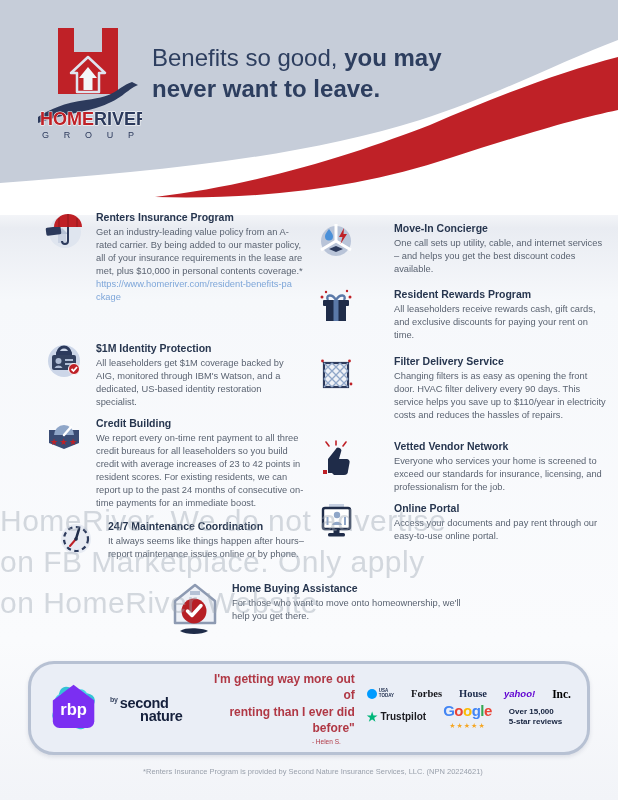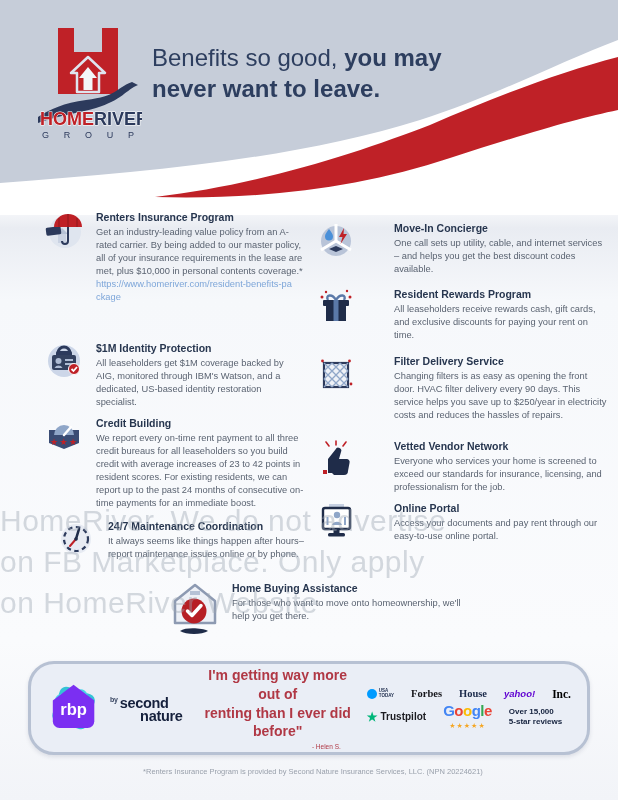--- a/index.html
+++ b/index.html
@@ -25,21 +25,21 @@
   .watermark{position:absolute;top:500px;left:0;width:100%;text-align:left;z-index:5;pointer-events:none;
     font-size:30px;line-height:41px;color:rgba(158,166,178,0.42);letter-spacing:0.5px;font-weight:400;}
   
   .banner{position:absolute;left:28px;top:661px;width:562px;height:94px;box-sizing:border-box;
     background:#eaeef6;border:3px solid #b7c1d3;border-radius:26px;display:flex;align-items:center;
     padding:8px 16px;gap:10px;z-index:2;box-shadow:0 2px 4px rgba(40,50,80,0.12);}
   .sn{line-height:13px;color:#15203c;font-weight:800;font-size:14.5px;letter-spacing:-0.3px;white-space:nowrap;}
   .sn .by{font-size:7px;font-weight:600;color:#3a4763;vertical-align:6px;margin-right:2px;}
   .sn .nat{display:block;padding-left:30px;}
   .quote{width:180px;text-align:center;margin-left:8px;}
-  .quote .q{font-size:14px;line-height:1.35;font-weight:700;color:#b03845;}
+  .quote .q{font-size:12px;line-height:1.35;font-weight:700;color:#b03845;text-align:right;}
   .quote .attr{font-size:6.5px;color:#b03845;text-align:right;margin-top:2px;padding-right:14px;}
   .press{width:212px;margin-left:2px;}
   .prow{display:flex;align-items:center;gap:17px;}
   .prow+.prow{margin-top:5px;}
   .usat{display:flex;align-items:center;gap:2px;}
   .usat .dot{width:10px;height:10px;border-radius:50%;background:#009bff;}
   .usat .t{font-size:4.5px;line-height:1.1;font-weight:800;color:#1b2a4a;}
   .forbes{font-family:"Liberation Serif",serif;font-weight:700;font-size:10.5px;color:#17171c;}
   .house{font-family:"Liberation Serif",serif;font-weight:700;font-size:10.5px;color:#1b2a4a;}
   .yahoo{font-size:9.5px;font-weight:800;font-style:italic;color:#5f01d1;}
@@ -177,21 +177,21 @@
   <div class="item" style="left:316px;top:354px;">
     <svg class="icn" viewBox="0 0 40 40">
       <circle cx="6.5" cy="7" r="1.4" fill="#bf2127"></circle>
         <circle cx="33.5" cy="7" r="1.4" fill="#bf2127"></circle>
         <circle cx="35" cy="30" r="1.4" fill="#bf2127"></circle>
       <rect x="8" y="9" width="24" height="24" fill="#eef1f7" stroke="#2c3a5c" stroke-width="2.2"></rect>
       <path d="M8,17 L16,9 M8,25 L24,9 M8,33 L32,9 M16,33 L32,17 M24,33 L32,25 M24,9 L32,17 M16,9 L32,25 M8,9 L32,33 M8,17 L24,33 M8,25 L16,33" stroke="#8fa6c8" stroke-width="1.3"></path>
     </svg>
     <div class="txt txt-r">
       <h3>Filter Delivery Service</h3>
-      <p>Changing filters is as easy as opening the front door. HVAC filter delivery every 90 days. This service helps you save up to $250/year in electricity costs and reduces the hassles of repairs.</p>
+      <p>Changing filters is as easy as opening the front door. HVAC filter delivery every 90 days. This service helps you save up to $110/year in electricity costs and reduces the hassles of repairs.</p>
     </div>
   </div>
 
   <div class="item" style="left:316px;top:439px;">
     <svg class="icn" viewBox="0 0 40 40">
       <path d="M13,7 l-3,-4 M20,6 v-4 M27,7 l3,-4" stroke="#bf2127" stroke-width="1.6" stroke-linecap="round"></path>
       <rect x="7" y="31" width="4" height="4" fill="#bf2127"></rect>
       <path d="M12,20 v14 h4 l2,2 h10 a4,4 0 0 0 4,-4 l1.5,-8 a3,3 0 0 0 -3,-4 h-7.5 l2,-7 a3,3 0 0 0 -5.5,-2.5 z" fill="#1f2c49"></path>
     </svg>
     <div class="txt txt-r">

